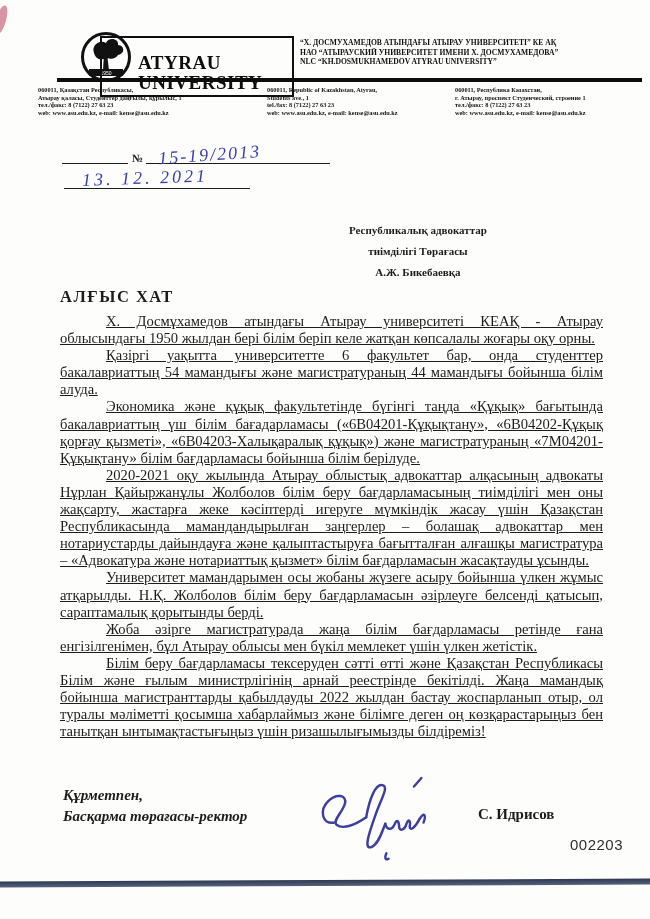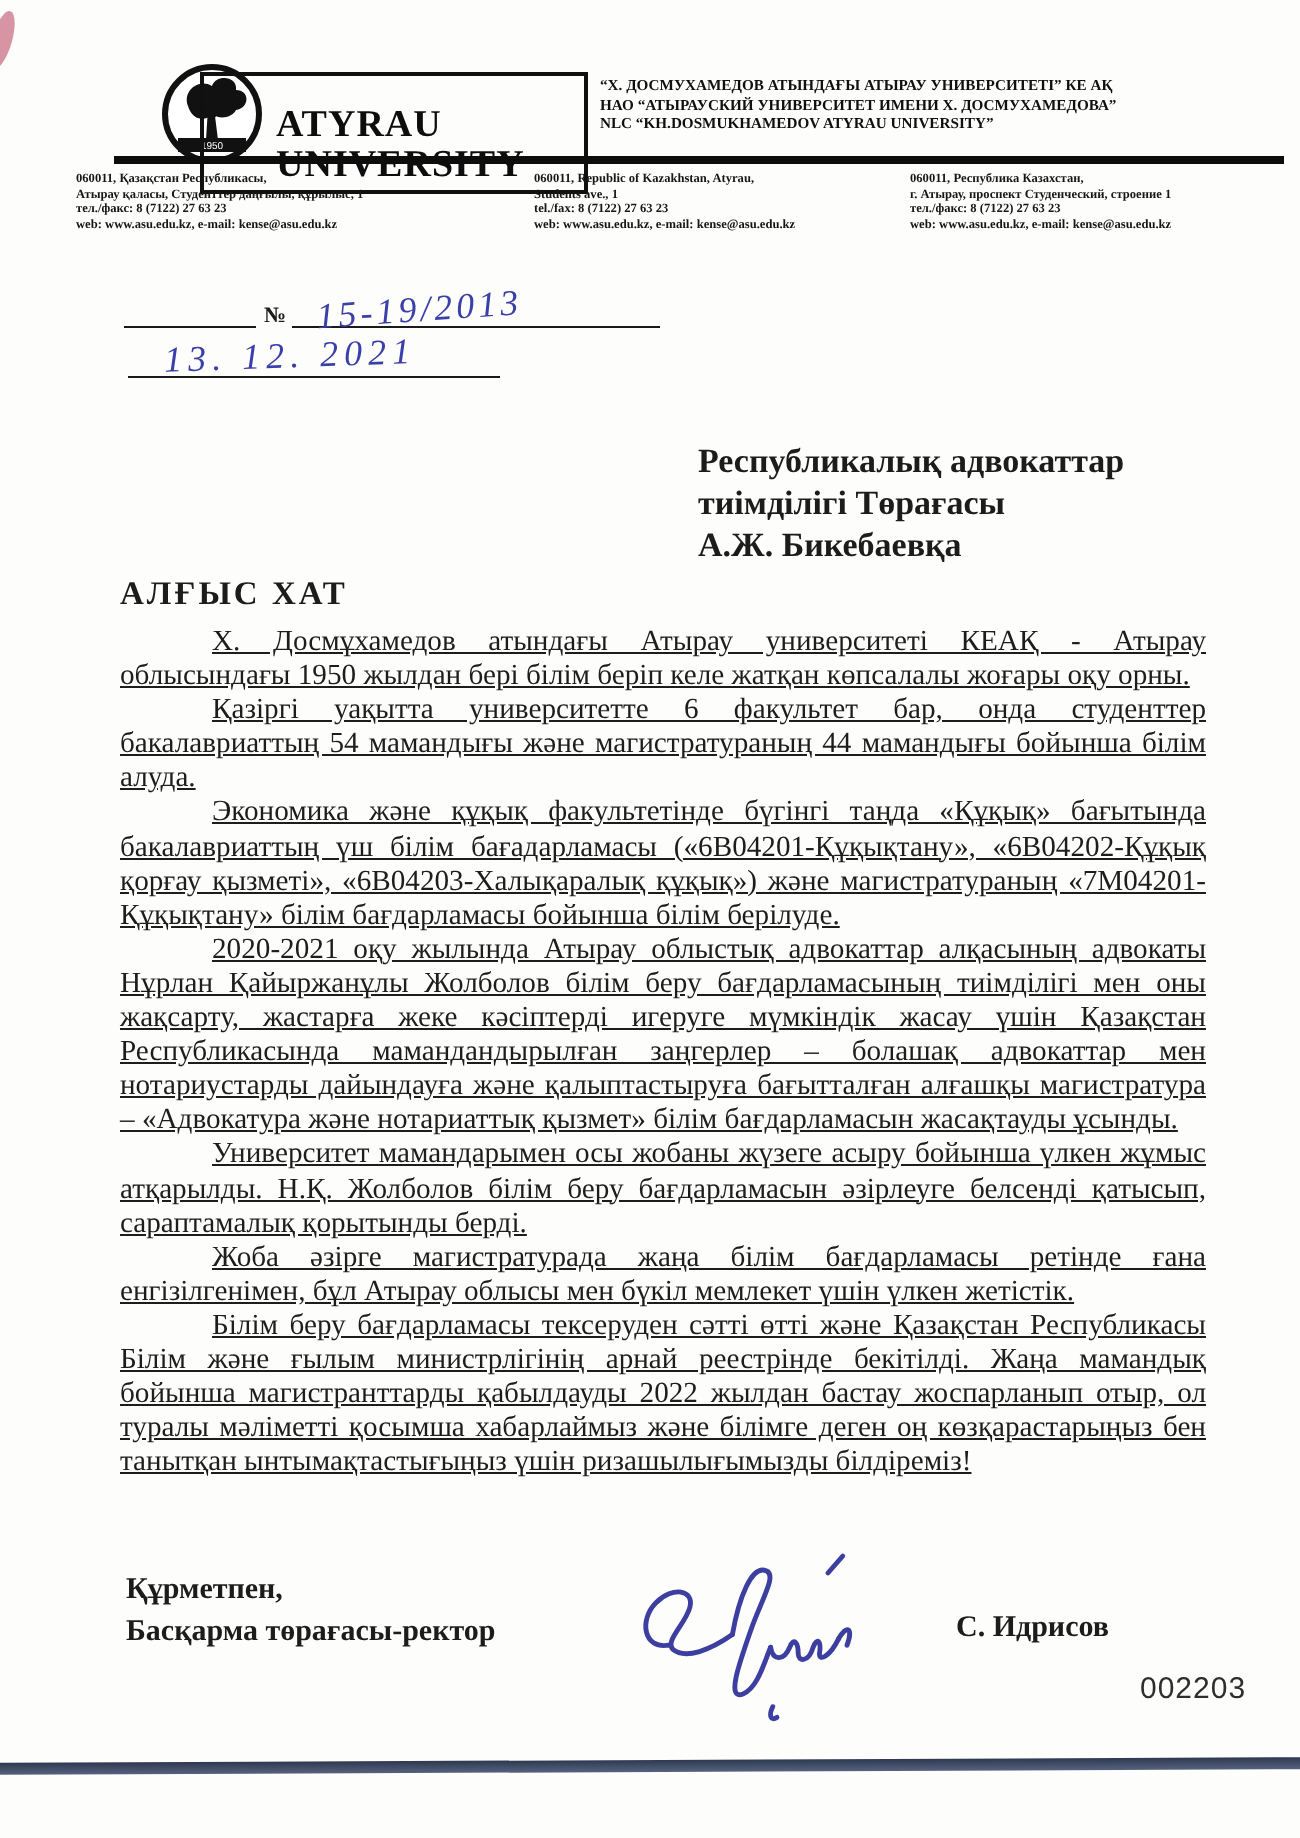--- a/index.html
+++ b/index.html
@@ -35,31 +35,31 @@
   .ref-blankline{width:66px;border-bottom:1.7px solid #1a1a1a;height:1px;}
   .ref-nolabel{font-size:11px;font-weight:bold;margin:0 3px 0 4px;line-height:12px;}
   .ref-numwrap{flex:1;border-bottom:1.7px solid #1a1a1a;}
   .ref-row2{margin-top:3px;width:186px;border-bottom:1.7px solid #1a1a1a;margin-left:2px;}
   .hand{display:inline-block;font-style:italic;color:#3b40a9;font-size:18px;
     letter-spacing:2px;white-space:nowrap;}
   .hand-num{transform:rotate(-4deg) translateY(3px);padding-left:12px;}
   .hand-date{transform:rotate(-2deg) translateY(1px);padding:0 0 0 18px;letter-spacing:3px;}
   
   .recipient{position:absolute;left:349px;top:220px;font-weight:bold;
-    font-size:17px;line-height:21px;}
+    font-size:11px;line-height:21px;text-align:center;}
   
   .title{position:absolute;left:60px;top:287px;width:543px;margin:0;text-align:left;
     font-size:16.5px;font-weight:bold;letter-spacing:1.5px;}
   
   .body{position:absolute;left:60px;top:313px;width:543px;
     font-size:14.6px;line-height:17.1px;text-align:justify;color:#1d1d1d;text-decoration:underline;}
   .body p{margin:0;text-indent:46px;}
   
   .closing{position:absolute;left:63px;top:785px;width:540px;height:95px;}
-  .closing .salutation,.closing .position{font-weight:bold;font-size:15px;line-height:21px;}
+  .closing .salutation,.closing .position{font-weight:bold;font-size:15px;line-height:21px;font-style:italic;}
   .sig-name{position:absolute;left:415px;top:21px;font-weight:bold;font-size:15px;}
   .signature-svg{position:absolute;left:248px;top:-10px;width:138px;height:92px;}
   
   .serial{position:absolute;left:570px;top:836px;font-family:"Liberation Sans",sans-serif;
     font-size:15px;color:#2e2e2e;letter-spacing:0.5px;}
 </style>
 </head>
 <body>
 
 <div class="page">

